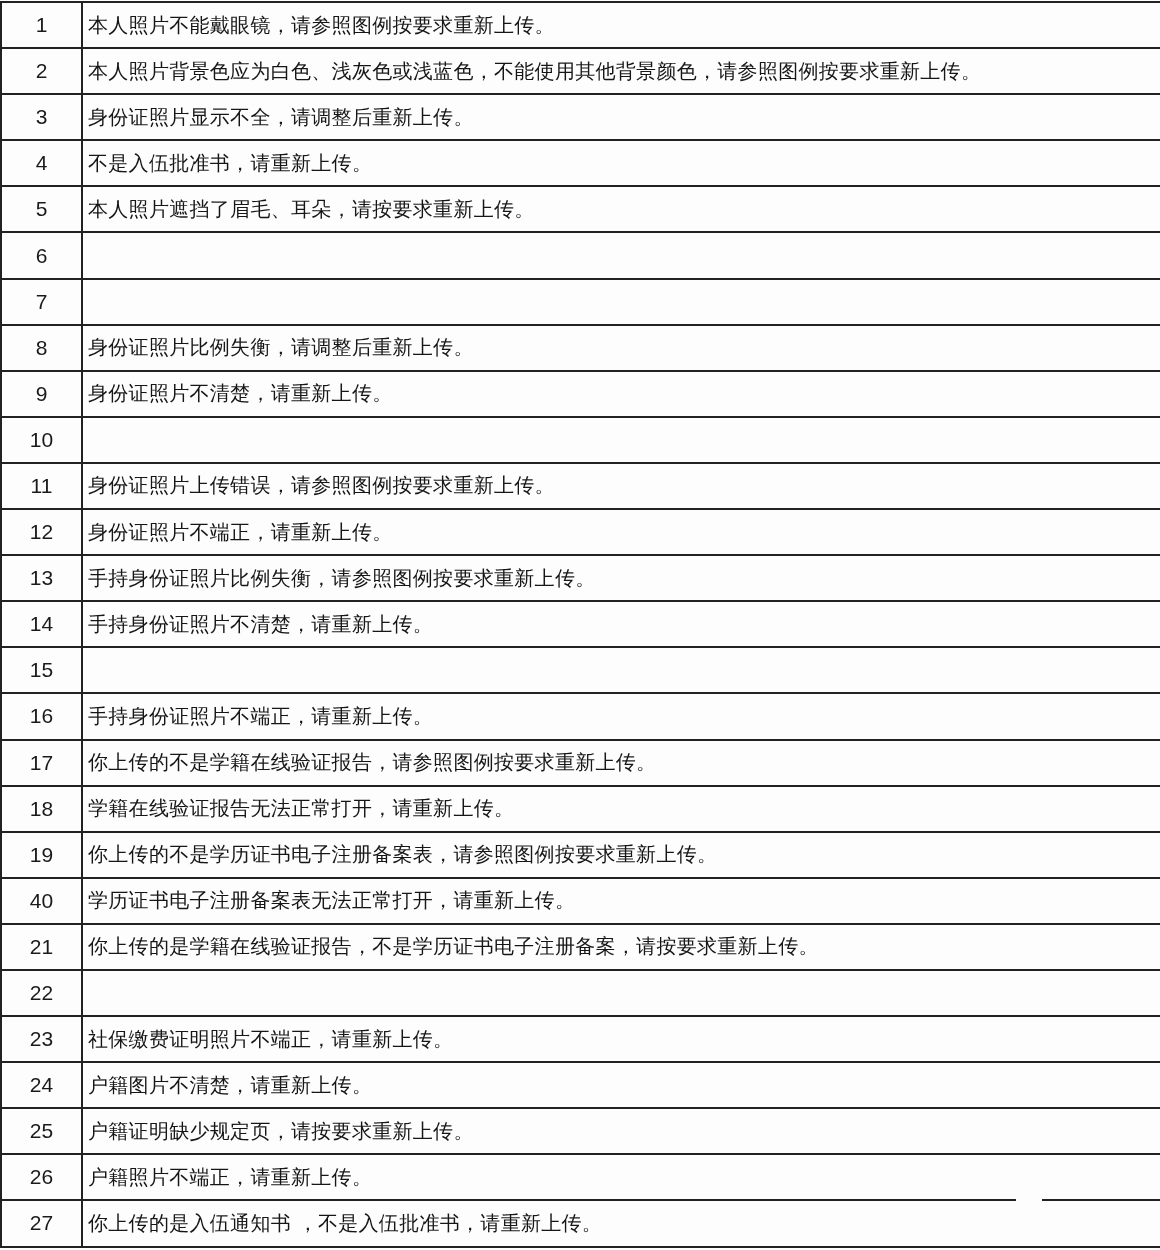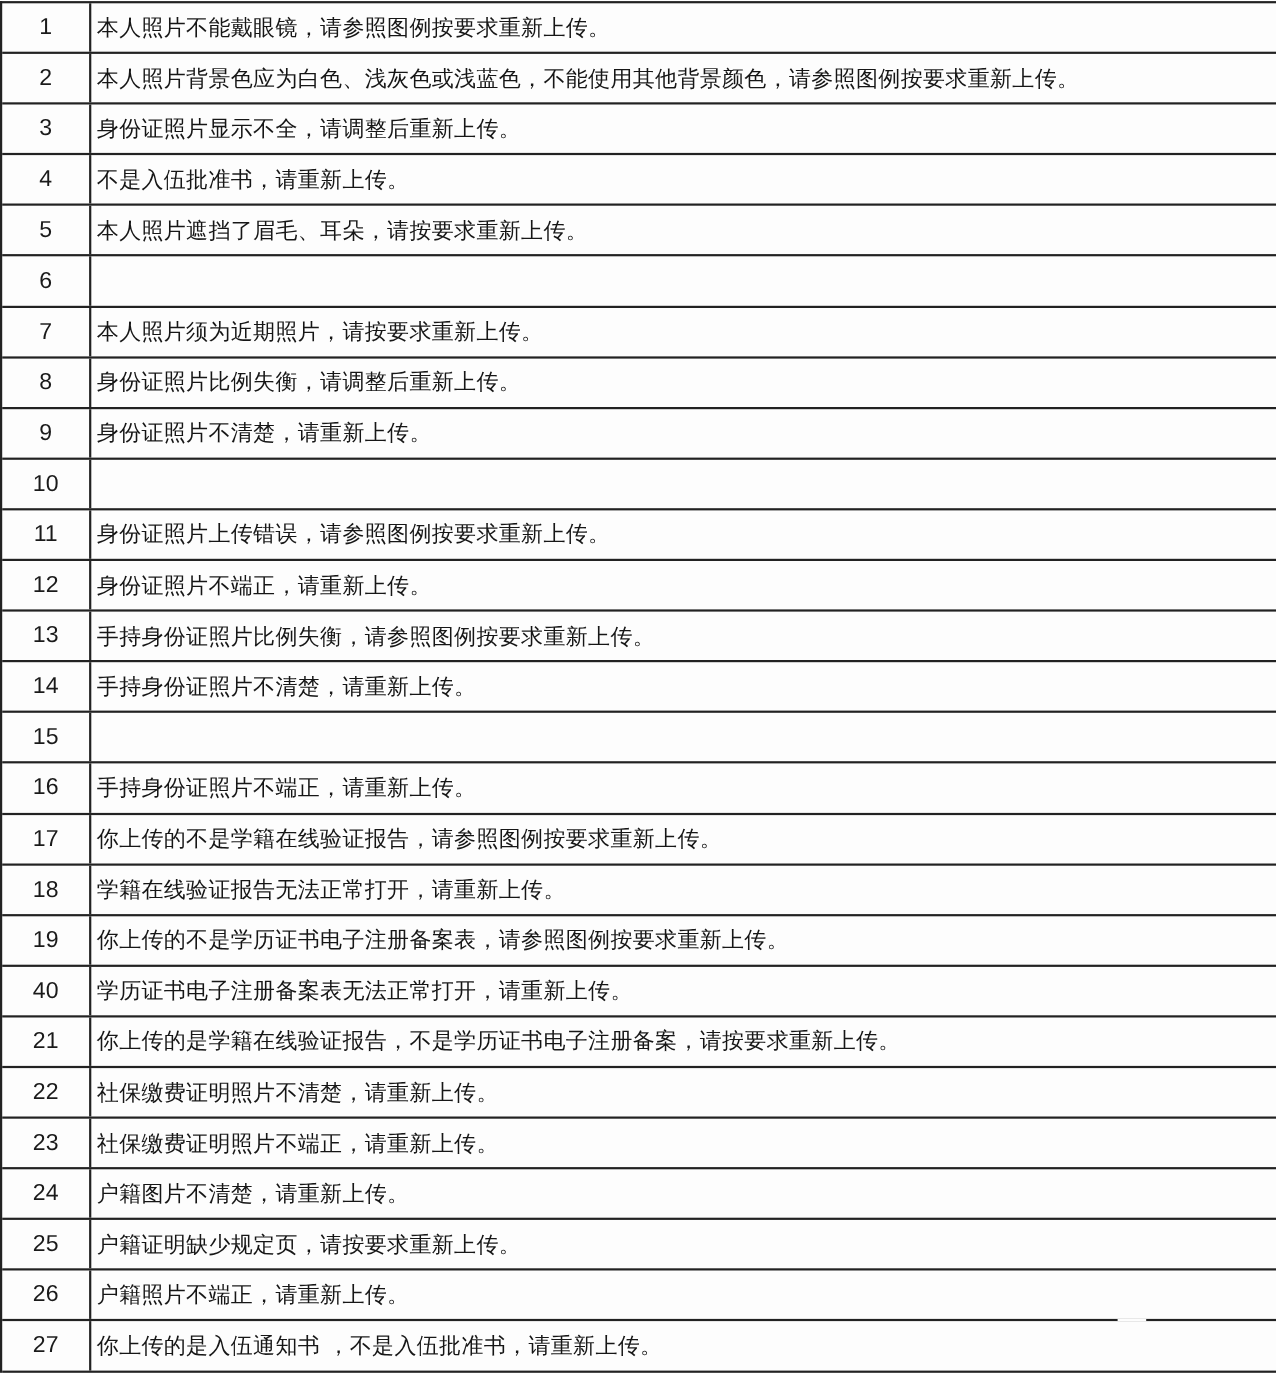--- a/index.html
+++ b/index.html
@@ -84,21 +84,20 @@
   </div>
   <div class="row">
     <div class="cell-num">5</div>
     <div class="cell-text">本人照片遮挡了眉毛、耳朵，请按要求重新上传。</div>
   </div>
   <div class="row">
     <div class="cell-num">6</div>
   </div>
   <div class="row">
     <div class="cell-num">7</div>
-    <div class="cell-text">本人照片须为近期照片，请按要求重新上传。</div>
   </div>
   <div class="row">
     <div class="cell-num">8</div>
     <div class="cell-text">身份证照片比例失衡，请调整后重新上传。</div>
   </div>
   <div class="row">
     <div class="cell-num">9</div>
     <div class="cell-text">身份证照片不清楚，请重新上传。</div>
   </div>
   <div class="row">
@@ -142,21 +141,20 @@
   <div class="row">
     <div class="cell-num">40</div>
     <div class="cell-text">学历证书电子注册备案表无法正常打开，请重新上传。</div>
   </div>
   <div class="row">
     <div class="cell-num">21</div>
     <div class="cell-text">你上传的是学籍在线验证报告，不是学历证书电子注册备案，请按要求重新上传。</div>
   </div>
   <div class="row">
     <div class="cell-num">22</div>
-    <div class="cell-text">社保缴费证明照片不清楚，请重新上传。</div>
   </div>
   <div class="row">
     <div class="cell-num">23</div>
     <div class="cell-text">社保缴费证明照片不端正，请重新上传。</div>
   </div>
   <div class="row">
     <div class="cell-num">24</div>
     <div class="cell-text">户籍图片不清楚，请重新上传。</div>
   </div>
   <div class="row">

